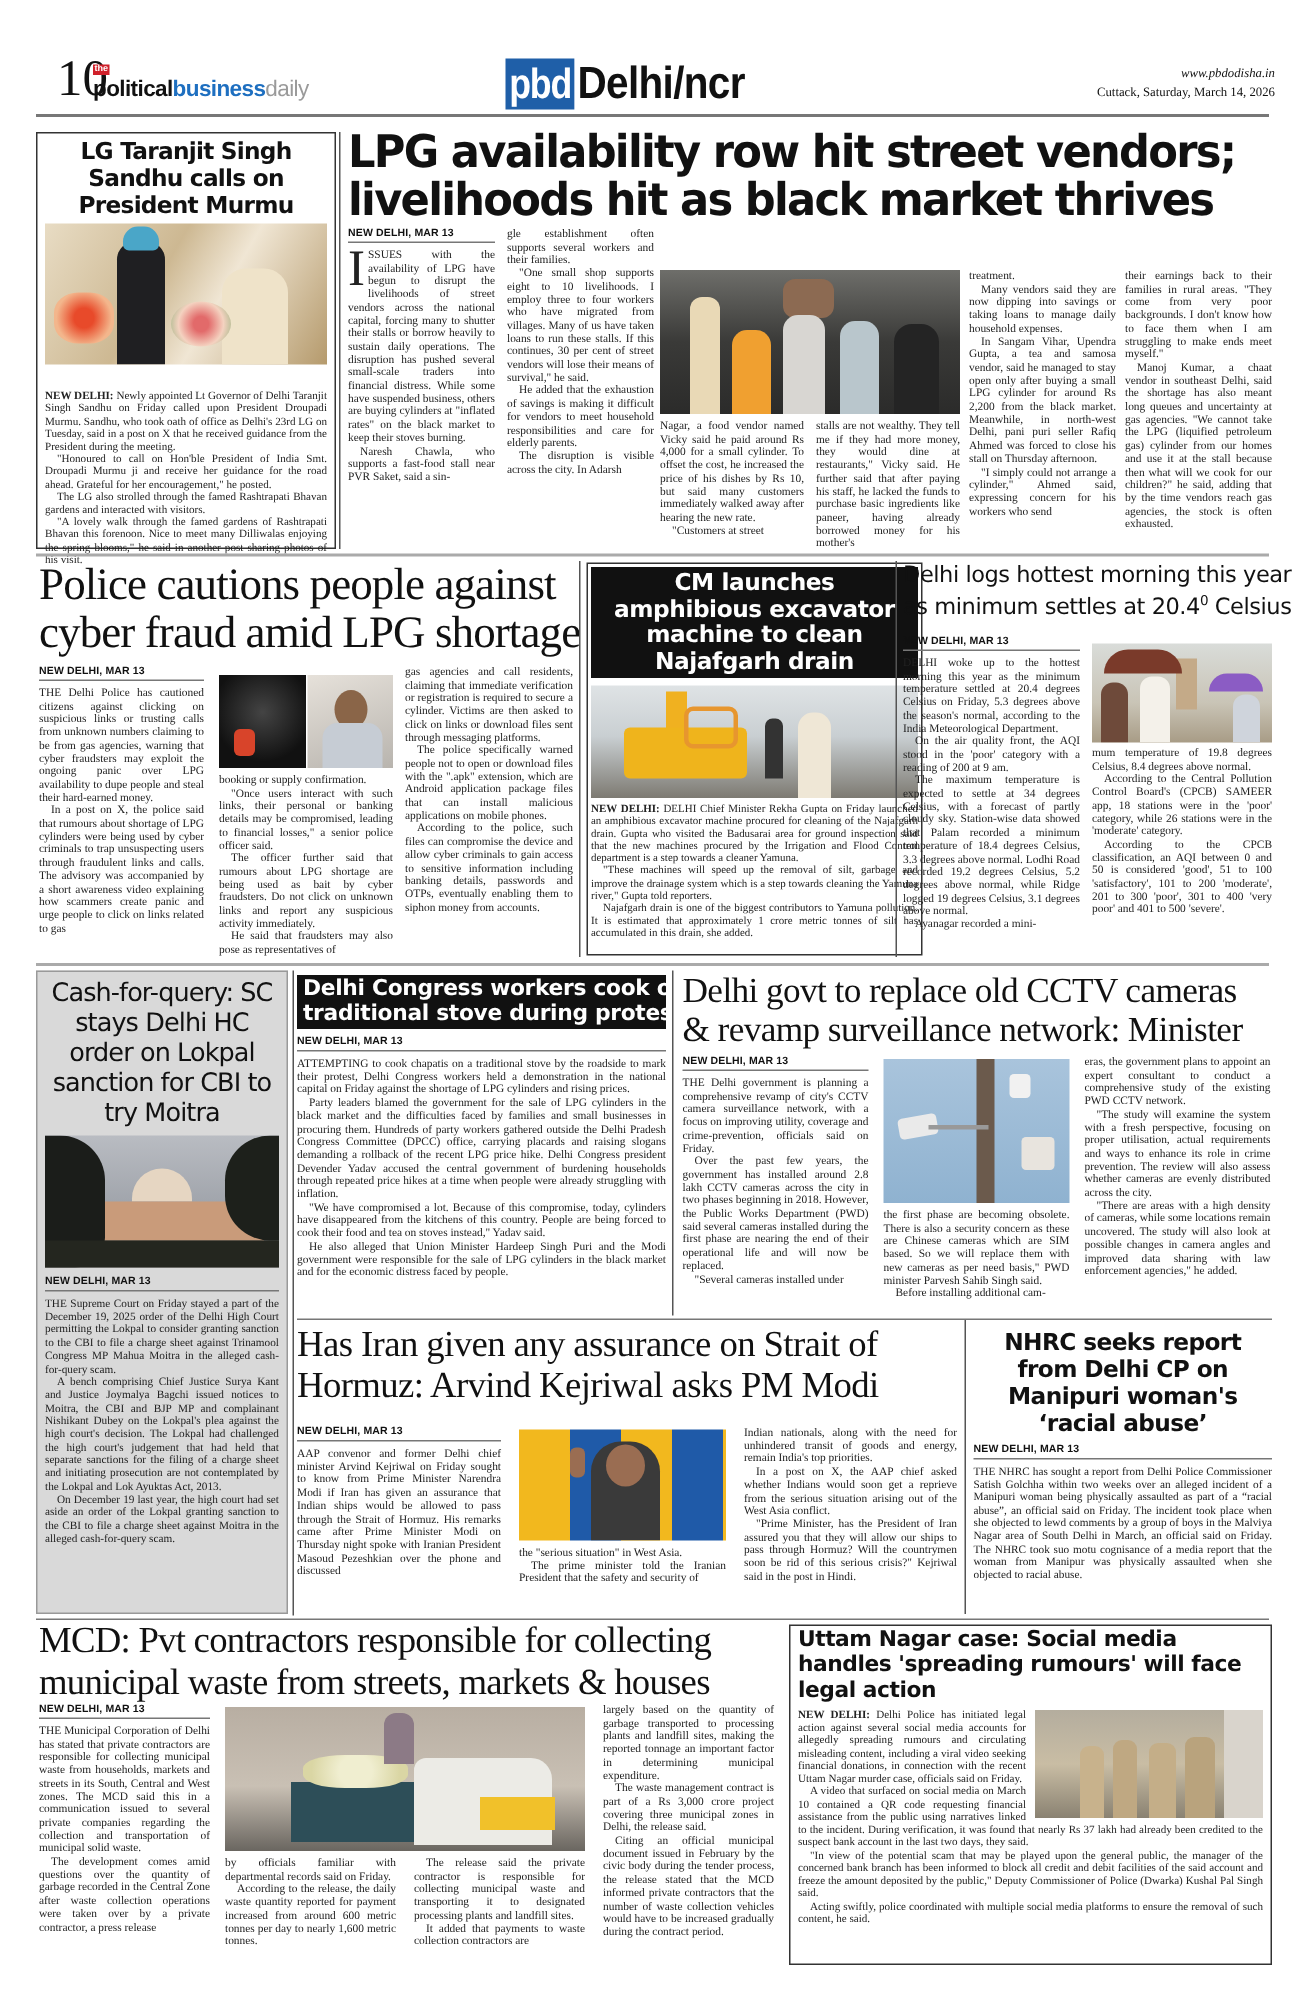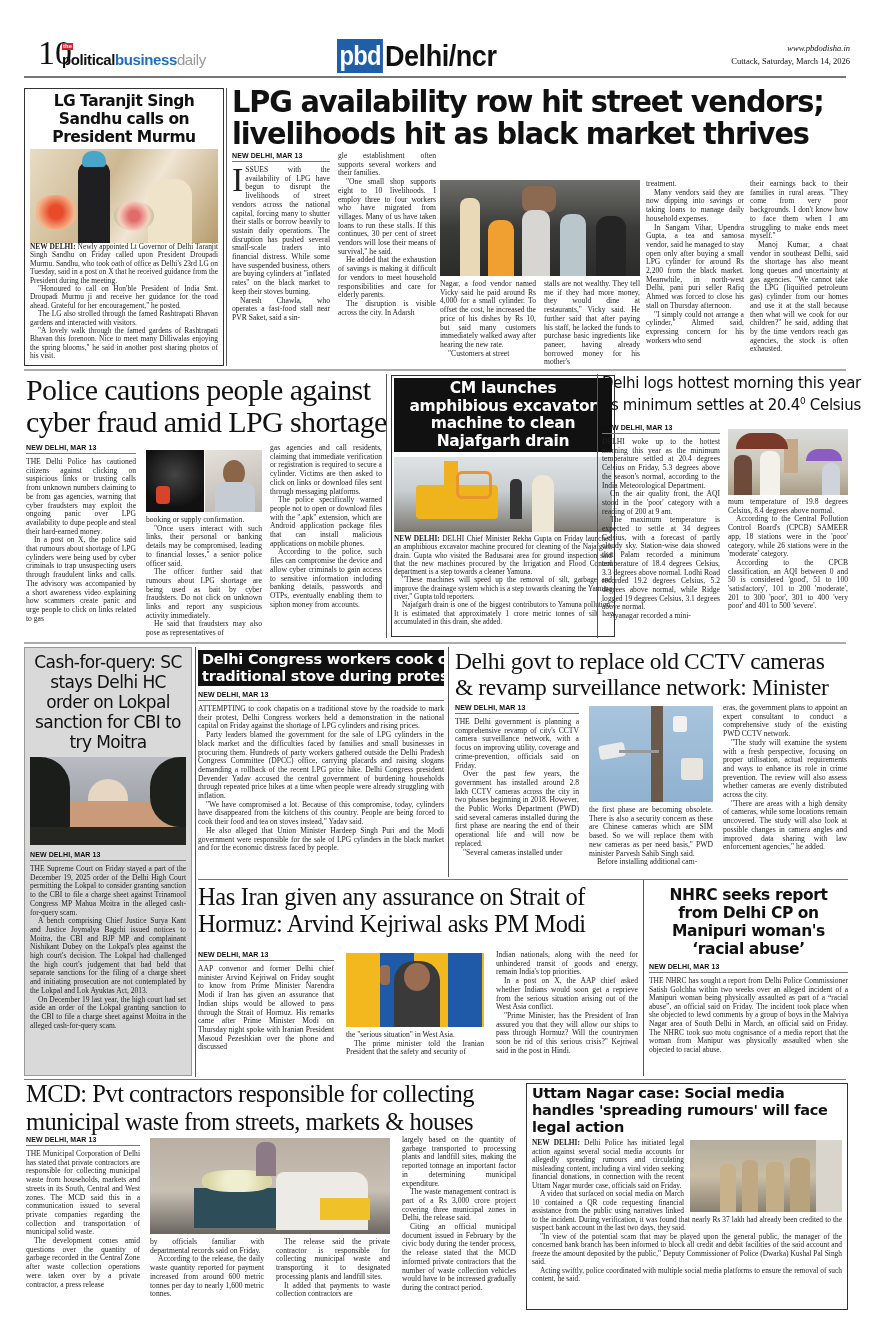--- a/index.html
+++ b/index.html
@@ -42,40 +42,40 @@
 
 <div class="abs box" style="left:24px;top:88px;width:200px;height:278px;padding:3px 5px">
   <div class="hl-sans" style="font-size:15.5px;line-height:18px;text-align:center">LG Taranjit Singh Sandhu calls on President Murmu</div>
   <div class="photo" style="margin-top:3px;height:94px;background:linear-gradient(120deg,#e8dcc4 0%,#cdb892 40%,#f0e6d4 60%,#b59a6c 100%);position:relative">
     <div class="abs" style="left:48px;top:12px;width:32px;height:82px;background:#1f1f22;border-radius:12px 12px 0 0"></div>
     <div class="abs" style="left:52px;top:2px;width:24px;height:16px;background:#4aa6c8;border-radius:10px 10px 4px 4px"></div>
     <div class="abs" style="left:118px;top:30px;width:44px;height:64px;background:#efe3c9;border-radius:16px 16px 0 0"></div>
     <div class="abs" style="left:84px;top:52px;width:40px;height:30px;background:radial-gradient(circle,#e26a6a 20%,#f4d2c0 60%,#8fb07a 100%);border-radius:50%"></div>
     <div class="abs" style="left:6px;top:46px;width:40px;height:34px;background:radial-gradient(circle,#e84a2a 25%,#f3b68c 70%);border-radius:40%"></div>
   </div>
-  <div class="body-txt" style="margin-top:0;font-size:7.4px;line-height:8.4px">
+  <div class="body-txt" style="margin-top:17px;font-size:7.4px;line-height:8.4px">
     <p class="first"><span class="lead">NEW DELHI:</span> <span>Newly appointed Lt Governor of Delhi Taranjit Singh Sandhu on Friday called upon President Droupadi Murmu. Sandhu, who took oath of office as Delhi's 23rd LG on Tuesday, said in a post on X that he received guidance from the President during the meeting.</span></p>
     <p>"Honoured to call on Hon'ble President of India Smt. Droupadi Murmu ji and receive her guidance for the road ahead. Grateful for her encouragement," he posted.</p>
     <p>The LG also strolled through the famed Rashtrapati Bhavan gardens and interacted with visitors.</p>
     <p>"A lovely walk through the famed gardens of Rashtrapati Bhavan this forenoon. Nice to meet many Dilliwalas enjoying the spring blooms," he said in another post sharing photos of his visit.</p>
   </div>
 </div>
 <div class="vline" style="left:226px;top:88px;height:278px"></div>
 
 <div class="abs" style="left:232px;top:86px;width:616px;height:282px">
   <div class="hl-sans" style="font-size:30px;line-height:32px;letter-spacing:-1.2px;transform:scaleX(.96);transform-origin:left;white-space:nowrap">
     <div>LPG availability row hit street vendors;</div>
     <div>livelihoods hit as black market thrives</div>
   </div>
 
   <div class="abs" style="left:0;top:66px;width:98px">
     <div class="dateline">NEW DELHI, MAR 13</div>
     <div class="body-txt">
       <p class="first"><span class="dropcap">I</span><span>SSUES with the availability of LPG have begun to disrupt the livelihoods of street vendors across the national capital, forcing many to shutter their stalls or borrow heavily to sustain daily operations. The disruption has pushed several small-scale traders into financial distress. While some have suspended business, others are buying cylinders at "inflated rates" on the black market to keep their stoves burning.</span></p>
-      <p>Naresh Chawla, who operates a fast-food stall near PVR Saket, said a sin-</p>
+      <p>Naresh Chawla, who supports a fast-food stall near PVR Saket, said a sin-</p>
     </div>
   </div>
 
   <div class="abs body-txt" style="left:106px;top:66px;width:98px">
     <p class="first">gle establishment often supports several workers and their families.</p>
     <p>"One small shop supports eight to 10 livelihoods. I employ three to four workers who have migrated from villages. Many of us have taken loans to run these stalls. If this continues, 30 per cent of street vendors will lose their means of survival," he said.</p>
     <p>He added that the exhaustion of savings is making it difficult for vendors to meet household responsibilities and care for elderly parents.</p>
     <p>The disruption is visible across the city. In Adarsh</p>
   </div>
 

